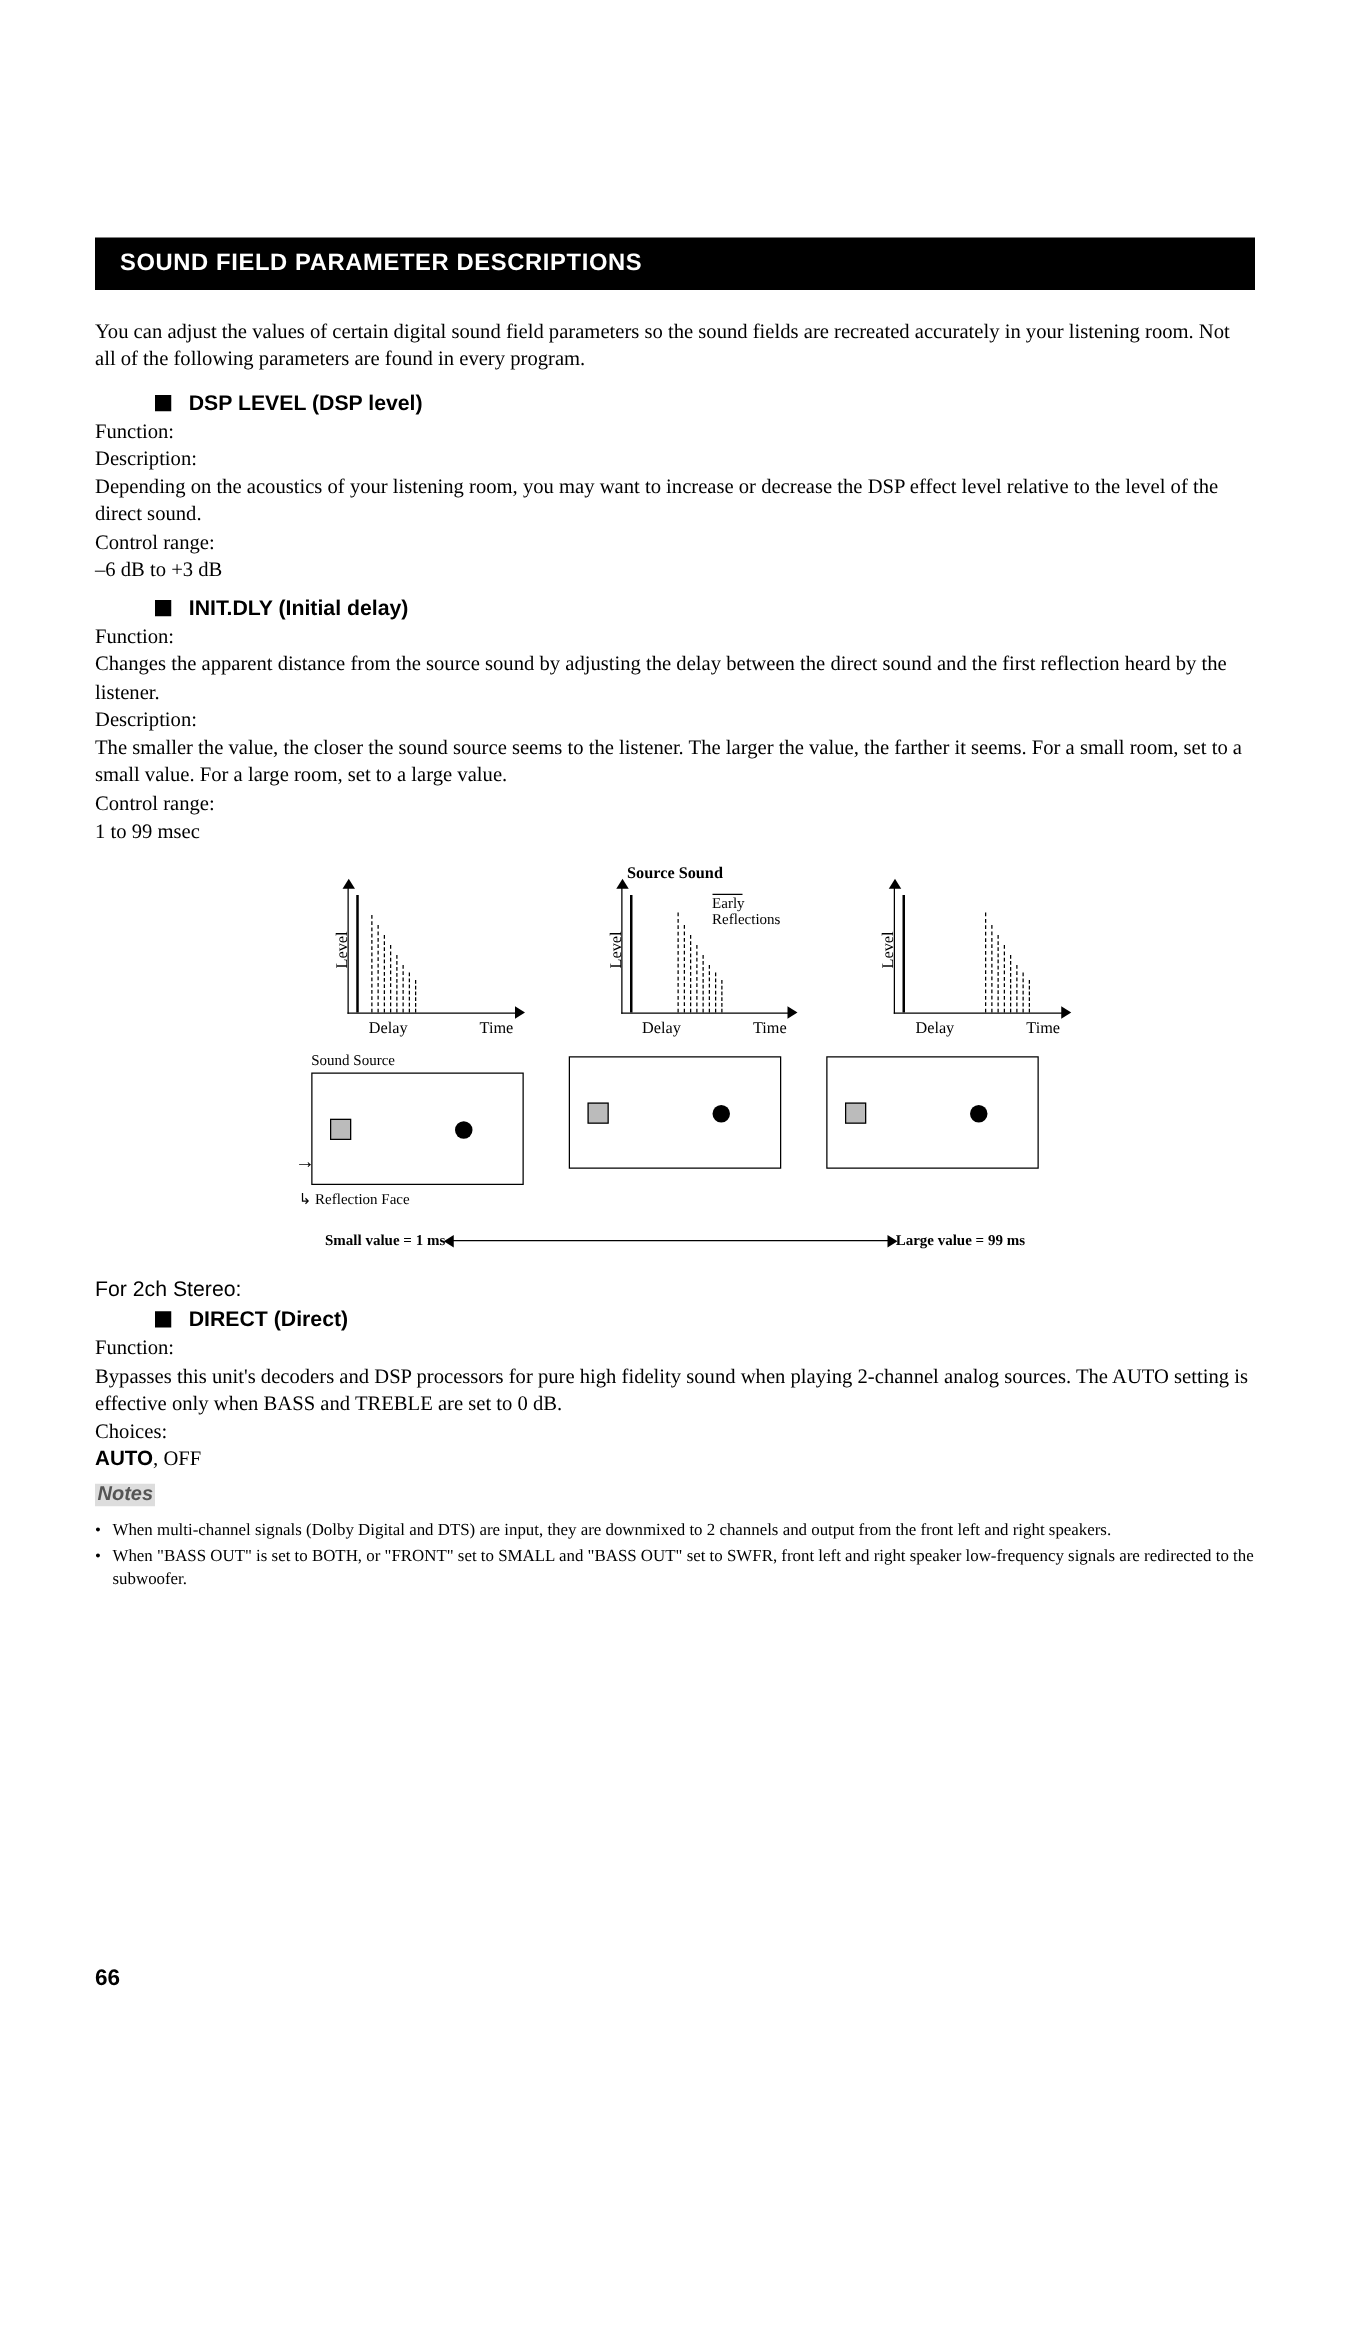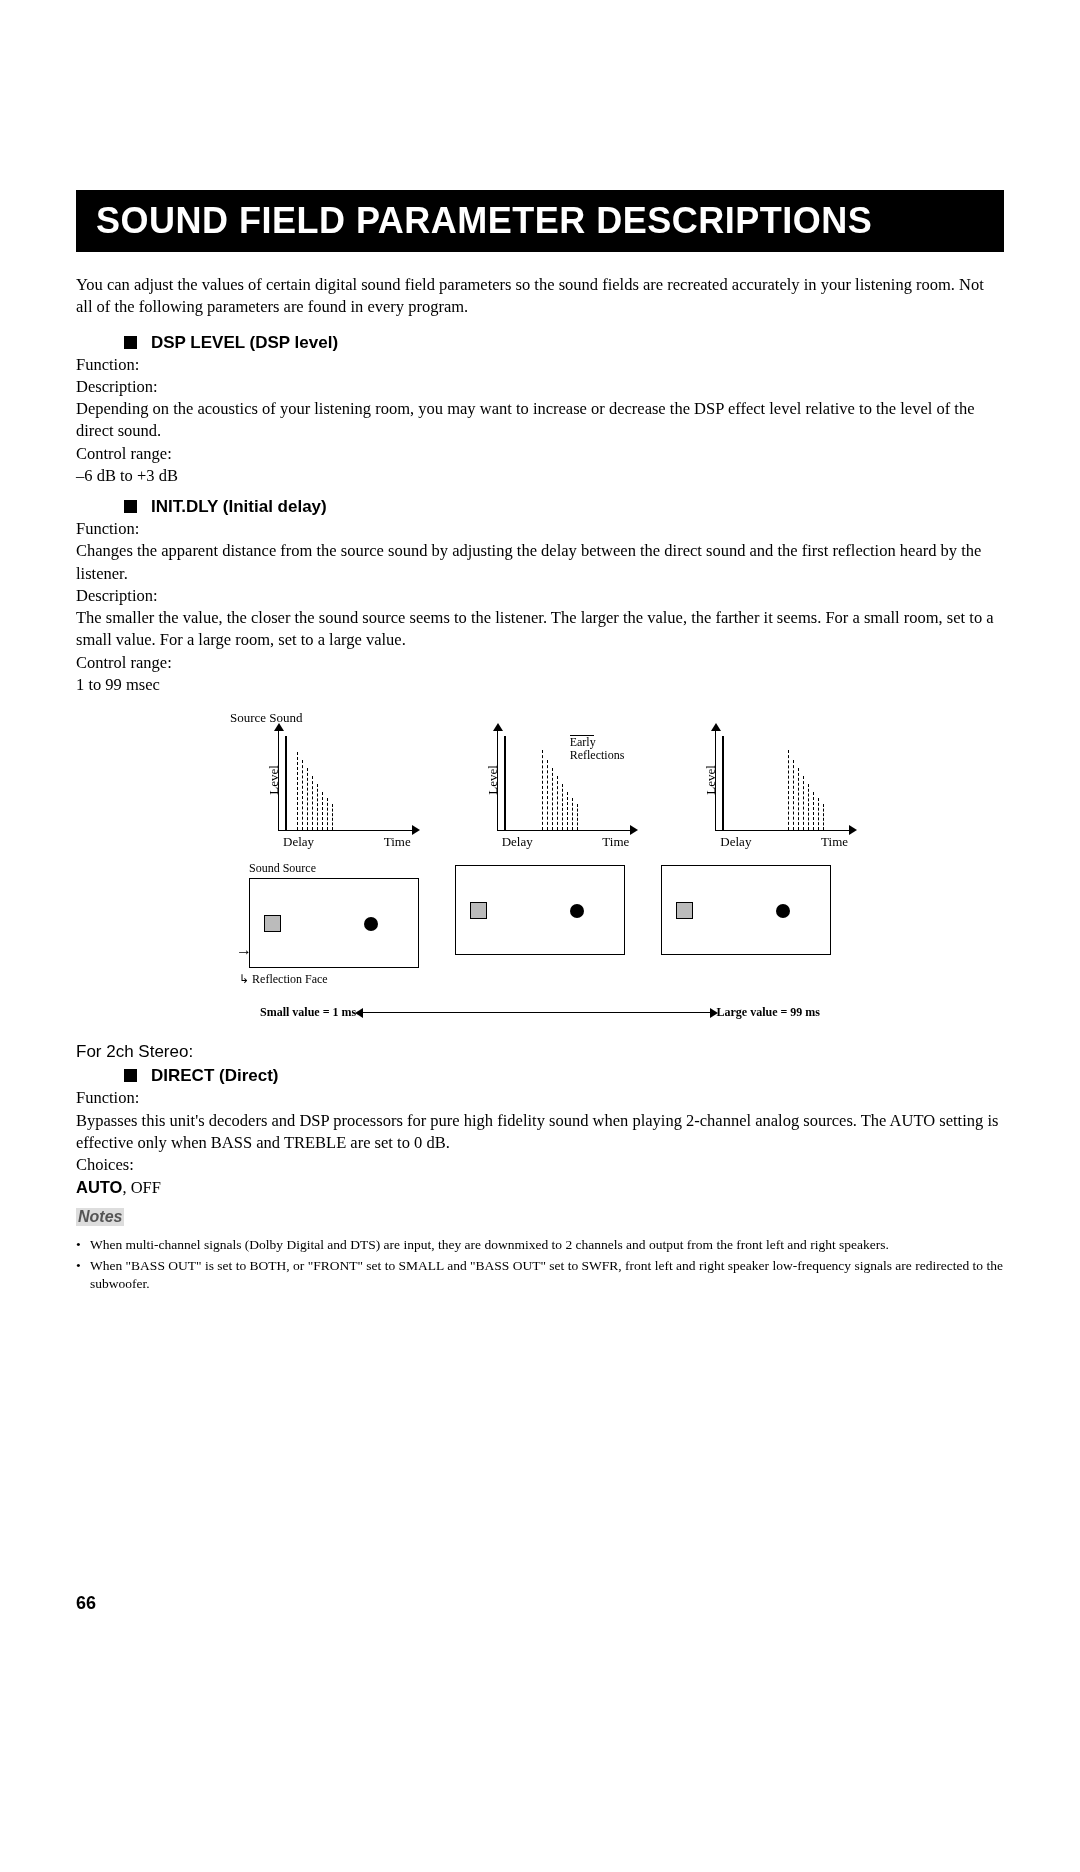--- a/index.html
+++ b/index.html
@@ -11,21 +11,21 @@
       width: 1080px;
     }
     .page {
       padding: 190px 76px 60px 76px;
     }
     .title-bar {
       background: #000;
       color: #fff;
       font-family: Arial, Helvetica, sans-serif;
       font-weight: bold;
-      font-size: 36px;
+      font-size: 19px;
       padding: 10px 20px;
       margin-bottom: 22px;
       letter-spacing: 0.5px;
     }
     .intro {
       font-size: 16.5px;
       line-height: 1.35;
       margin-bottom: 14px;
     }
     .param-title {
@@ -99,22 +99,23 @@
     }
     .bold { font-weight: bold; font-family: Arial, Helvetica, sans-serif;}
 
     
     .diagram {
       margin: 14px auto 22px auto;
       width: 620px;
       font-family: 'Times New Roman', serif;
     }
     .diagram-title {
+      text-align: center;
       font-size: 13px;
-      font-weight: normal;
+      font-weight: bold;
       margin-bottom: 4px;
     }
     .charts-row, .boxes-row {
       display: flex;
       gap: 36px;
       justify-content: center;
     }
     .chart-cell {
       width: 170px;
       padding-left: 48px;
@@ -146,21 +147,21 @@
     .ylabel {
       position: absolute;
       left: -20px;
       top: 50%;
       transform: translateY(-50%) rotate(-90deg);
       font-size: 13px;
     }
     .xlabel-delay {
       position: absolute;
       bottom: -20px;
-      left: 4px;
+      left: 16px;
       font-size: 13px;
     }
     .xlabel-time {
       position: absolute;
       bottom: -20px;
       right: 2px;
       font-size: 13px;
     }
     .bars {
       position: absolute;

